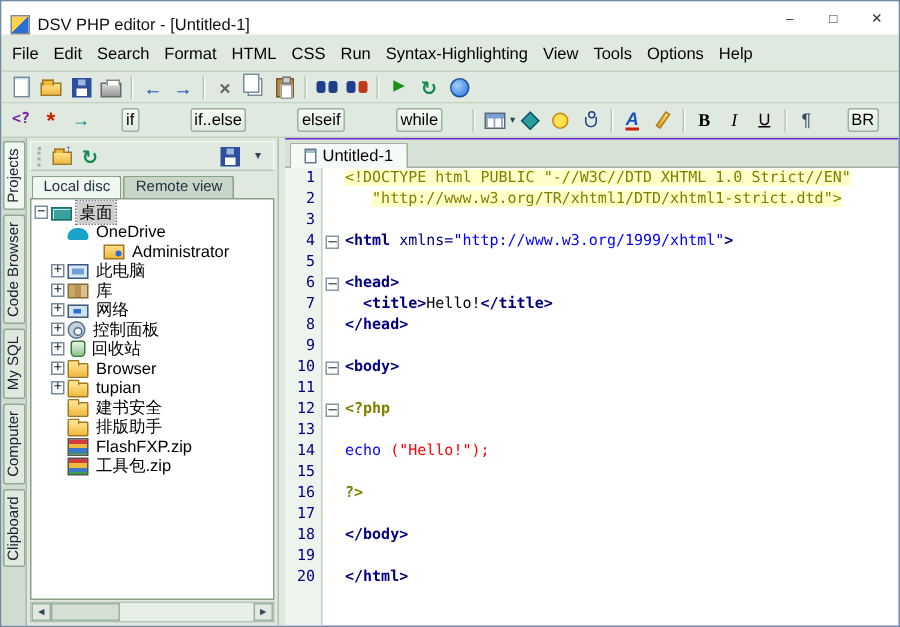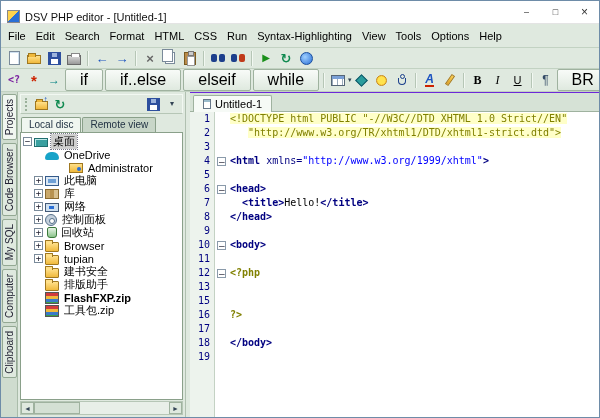--- a/index.html
+++ b/index.html
@@ -21,21 +21,21 @@
   .menu-item{padding:2px 5px;white-space:nowrap}
 
   
   .toolbar{display:flex;align-items:center;background:#dfe9df;border-bottom:1px solid #c2d2c2;padding:1px 3px;flex:0 0 auto;overflow:hidden}
   .toolbar1{height:21px}
   .toolbar2{height:23px}
   .tb-btn{width:20px;height:18px;display:flex;align-items:center;justify-content:center;flex:0 0 auto}
   .tb-btn.small{width:18px;height:16px}
   .tb-dd{width:9px;height:18px;display:flex;align-items:center;justify-content:center;font-size:7px;color:#345}
   .tb-sep{width:2px;height:15px;border-left:1px solid #b6c6b6;border-right:1px solid #f2f8f2;margin:0 3px;flex:0 0 auto}
-  .tb-textbtn{padding:1px 14px;margin:0 1px;font-size:16px;border:1px solid #9fb29f;background:linear-gradient(#f8fbf8,#dfe9df);border-radius:2px;white-space:nowrap;flex:0 0 auto}
+  .tb-textbtn{padding:1px 2px;margin:0 17px;font-size:11px;border:1px solid #9fb29f;background:linear-gradient(#f8fbf8,#dfe9df);border-radius:2px;white-space:nowrap;flex:0 0 auto}
   .glyph{display:inline-block;line-height:1;font-size:11px}
 
   
   .i-new-file{width:11px;height:14px;background:#fff;border:1px solid #7a8a9a;box-shadow:inset -3px 3px 0 -2px #cfe0ef}
   .i-open-file{width:14px;height:9px;background:linear-gradient(#ffe08a,#f0b93c);border:1px solid #a07820;position:relative;margin-top:3px}
   .i-open-file::before{content:"";position:absolute;top:-3px;left:0;width:6px;height:3px;background:#f0b93c;border:1px solid #a07820;border-bottom:none}
   .i-save,.i-save-view{width:13px;height:13px;background:#2d4f9e;position:relative}
   .i-save::before,.i-save-view::before{content:"";position:absolute;left:3px;top:7px;width:7px;height:5px;background:#fff}
   .i-save::after,.i-save-view::after{content:"";position:absolute;left:4px;top:1px;width:5px;height:4px;background:#9db4dd}
   .i-print{width:14px;height:10px;background:linear-gradient(#d8d8d8,#9a9a9a);border:1px solid #6a6a6a;position:relative;margin-top:3px}
@@ -372,21 +372,21 @@
           <div class="tree-row" style="padding-left: 13px;">
             <span class="expand-spacer"></span>
             <span class="tree-icon ti-folder"></span>
             <span class="tree-label">建书安全</span>
           </div>
           <div class="tree-row" style="padding-left: 13px;">
             <span class="expand-spacer"></span>
             <span class="tree-icon ti-folder"></span>
             <span class="tree-label">排版助手</span>
           </div>
-          <div class="tree-row" style="padding-left: 13px; font-weight: bold;">
+          <div class="tree-row" style="padding-left: 13px;">
             <span class="expand-spacer"></span>
             <span class="tree-icon ti-zip"></span>
             <span class="tree-label">FlashFXP.zip</span>
           </div>
           <div class="tree-row" style="padding-left: 13px;">
             <span class="expand-spacer"></span>
             <span class="tree-icon ti-zip"></span>
             <span class="tree-label">工具包.zip</span>
           </div>
         </div>
@@ -415,25 +415,27 @@
             <div class="code-row"><span class="ln">4</span><span class="fold"><span class="fold-box">−</span></span><span class="codetext"><span class="tk tk-tag">&lt;html </span><span class="tk tk-attr">xmlns=</span><span class="tk tk-value">"http://www.w3.org/1999/xhtml"</span><span class="tk tk-tag">&gt;</span></span></div>
             <div class="code-row"><span class="ln">5</span><span class="fold"></span><span class="codetext"></span></div>
             <div class="code-row"><span class="ln">6</span><span class="fold"><span class="fold-box">−</span></span><span class="codetext"><span class="tk tk-tag">&lt;head&gt;</span></span></div>
             <div class="code-row"><span class="ln">7</span><span class="fold"></span><span class="codetext"><span class="tk tk-plain">  </span><span class="tk tk-tag">&lt;title&gt;</span><span class="tk tk-text">Hello!</span><span class="tk tk-tag">&lt;/title&gt;</span></span></div>
             <div class="code-row"><span class="ln">8</span><span class="fold"></span><span class="codetext"><span class="tk tk-tag">&lt;/head&gt;</span></span></div>
             <div class="code-row"><span class="ln">9</span><span class="fold"></span><span class="codetext"></span></div>
             <div class="code-row"><span class="ln">10</span><span class="fold"><span class="fold-box">−</span></span><span class="codetext"><span class="tk tk-tag">&lt;body&gt;</span></span></div>
             <div class="code-row"><span class="ln">11</span><span class="fold"></span><span class="codetext"></span></div>
             <div class="code-row"><span class="ln">12</span><span class="fold"><span class="fold-box">−</span></span><span class="codetext"><span class="tk tk-php">&lt;?php</span></span></div>
             <div class="code-row"><span class="ln">13</span><span class="fold"></span><span class="codetext"></span></div>
+            <div class="code-row"><span class="ln">14</span><span class="fold"></span><span class="codetext"><span class="tk tk-keyword">echo </span><span class="tk tk-string">("Hello!");</span></span></div>
             <div class="code-row"><span class="ln">15</span><span class="fold"></span><span class="codetext"></span></div>
             <div class="code-row"><span class="ln">16</span><span class="fold"></span><span class="codetext"><span class="tk tk-php">?&gt;</span></span></div>
             <div class="code-row"><span class="ln">17</span><span class="fold"></span><span class="codetext"></span></div>
             <div class="code-row"><span class="ln">18</span><span class="fold"></span><span class="codetext"><span class="tk tk-tag">&lt;/body&gt;</span></span></div>
             <div class="code-row"><span class="ln">19</span><span class="fold"></span><span class="codetext"></span></div>
+            <div class="code-row"><span class="ln">20</span><span class="fold"></span><span class="codetext"><span class="tk tk-tag">&lt;/html&gt;</span></span></div>
           </div>
         <div class="code-fill">
           <span class="ln"></span>
           <span class="fold"></span>
         </div>
       </div>
     </div>
 
   </div>
 </div>

